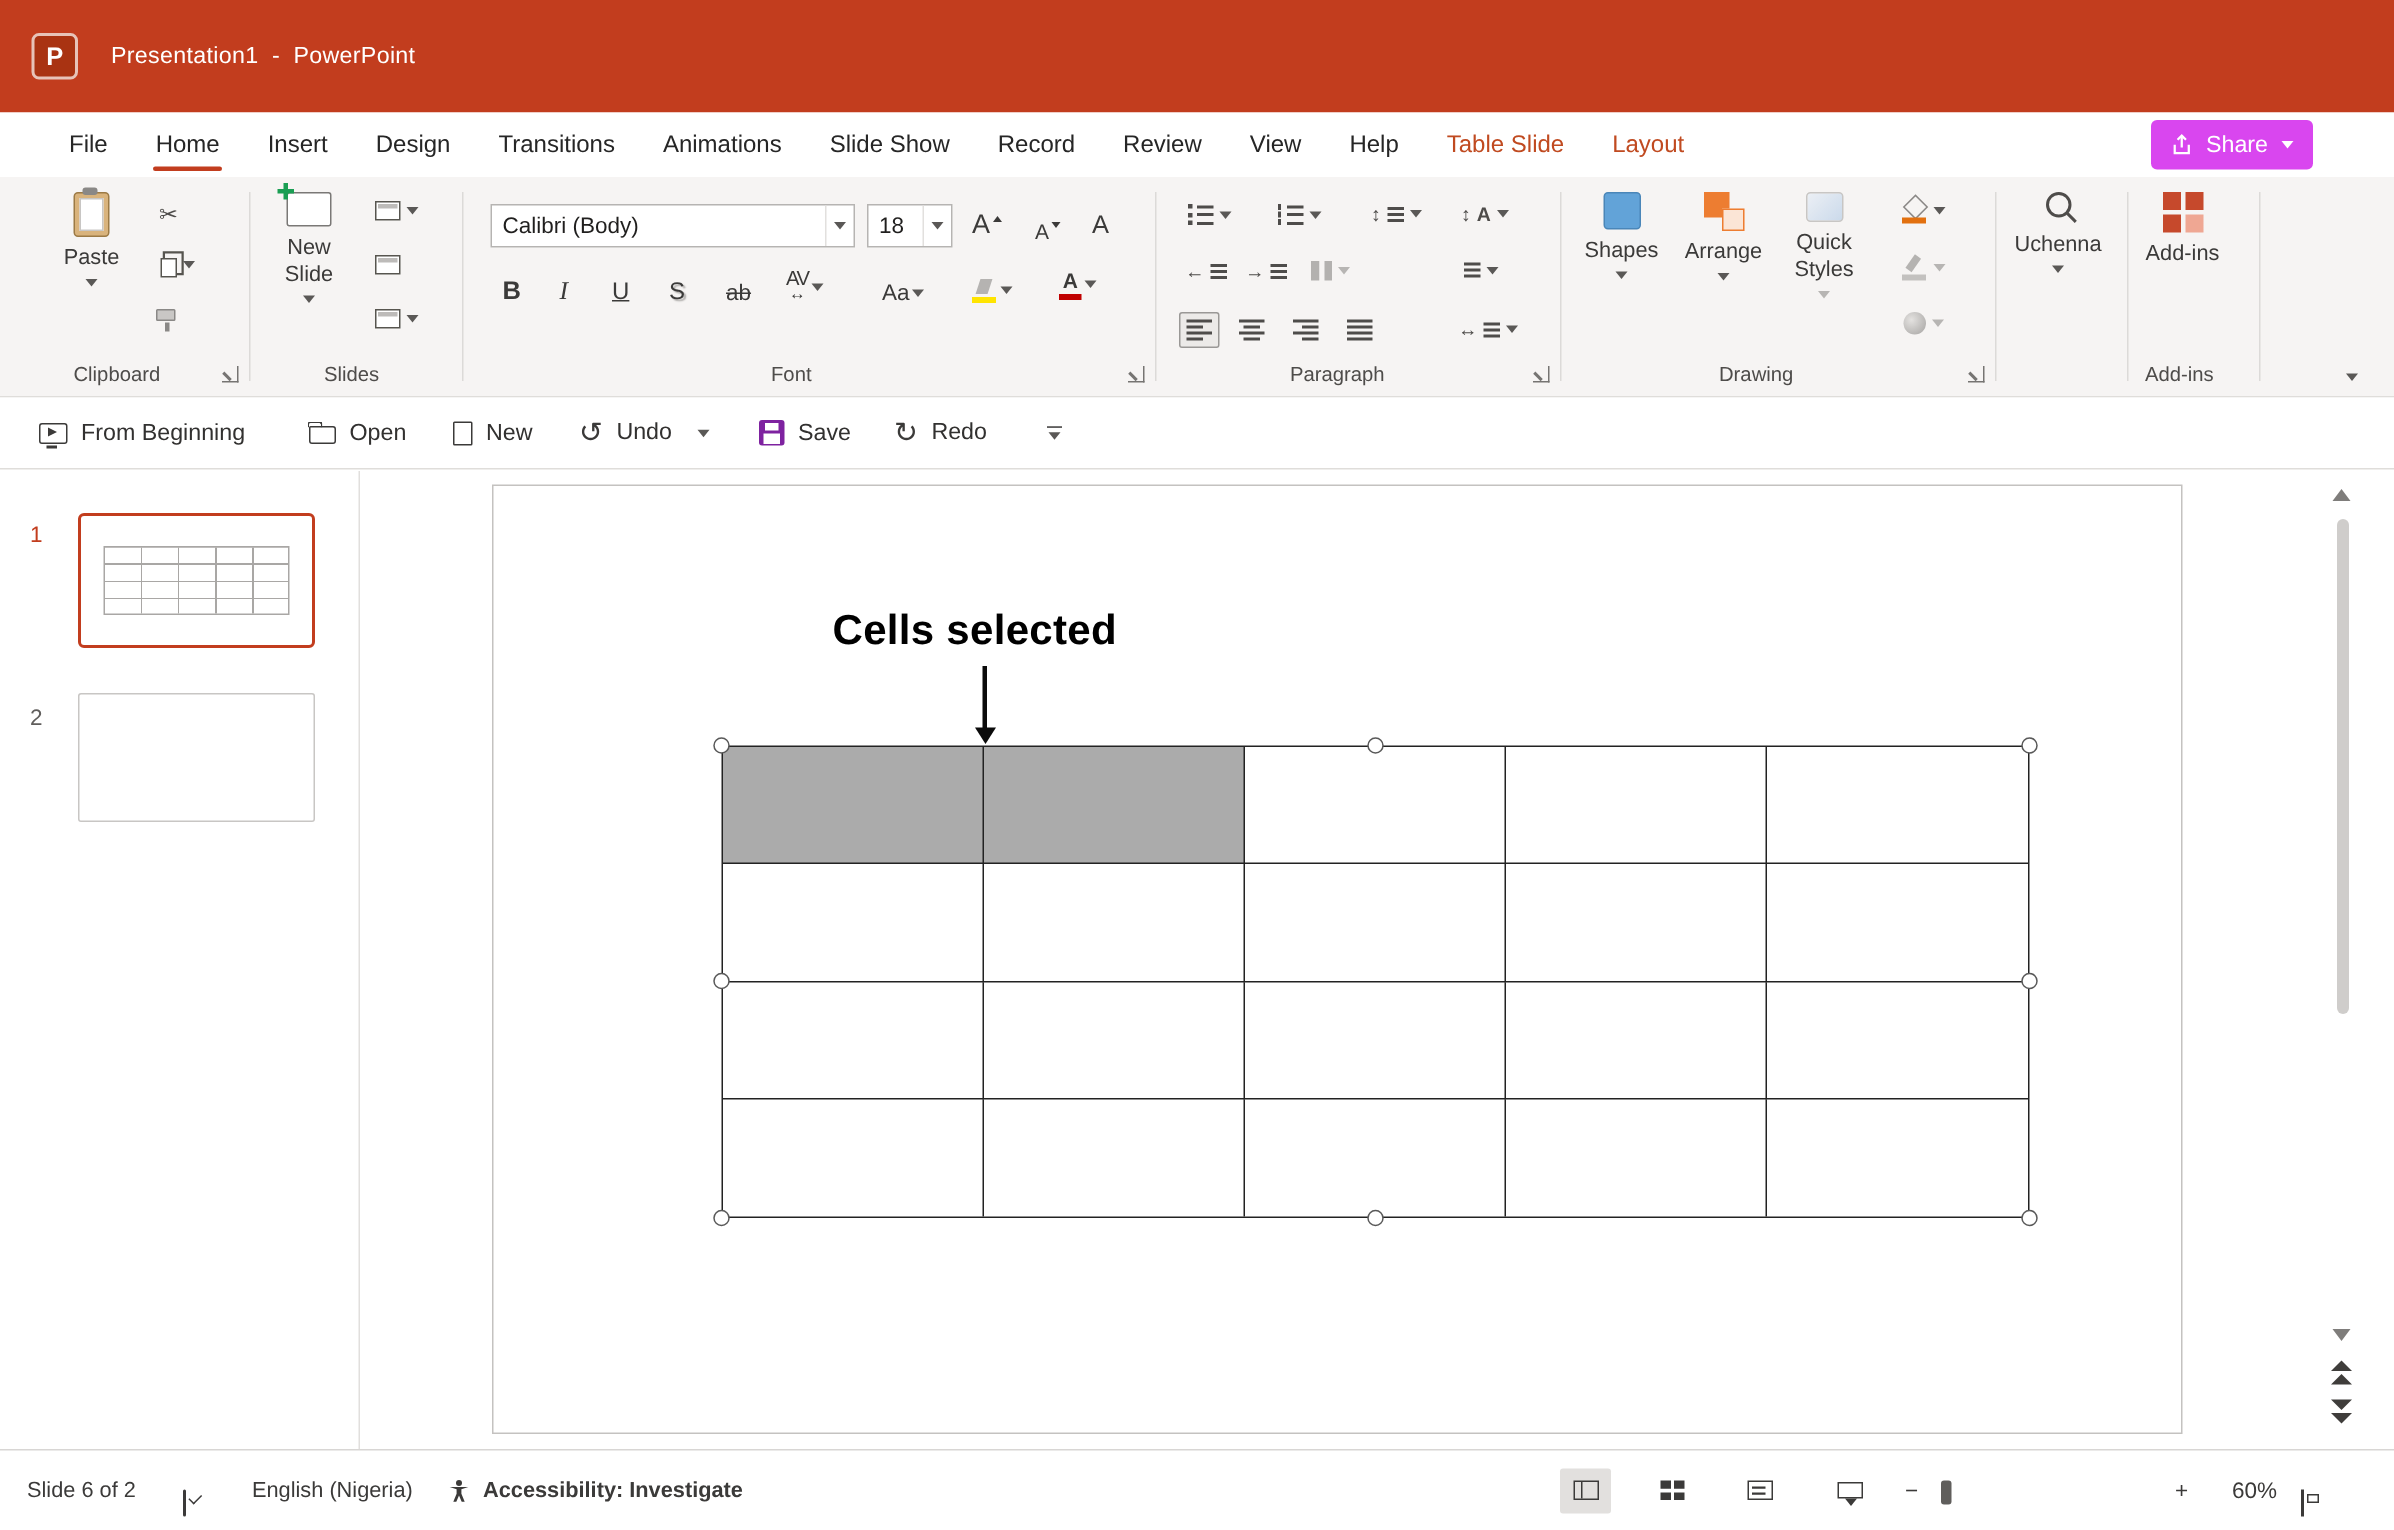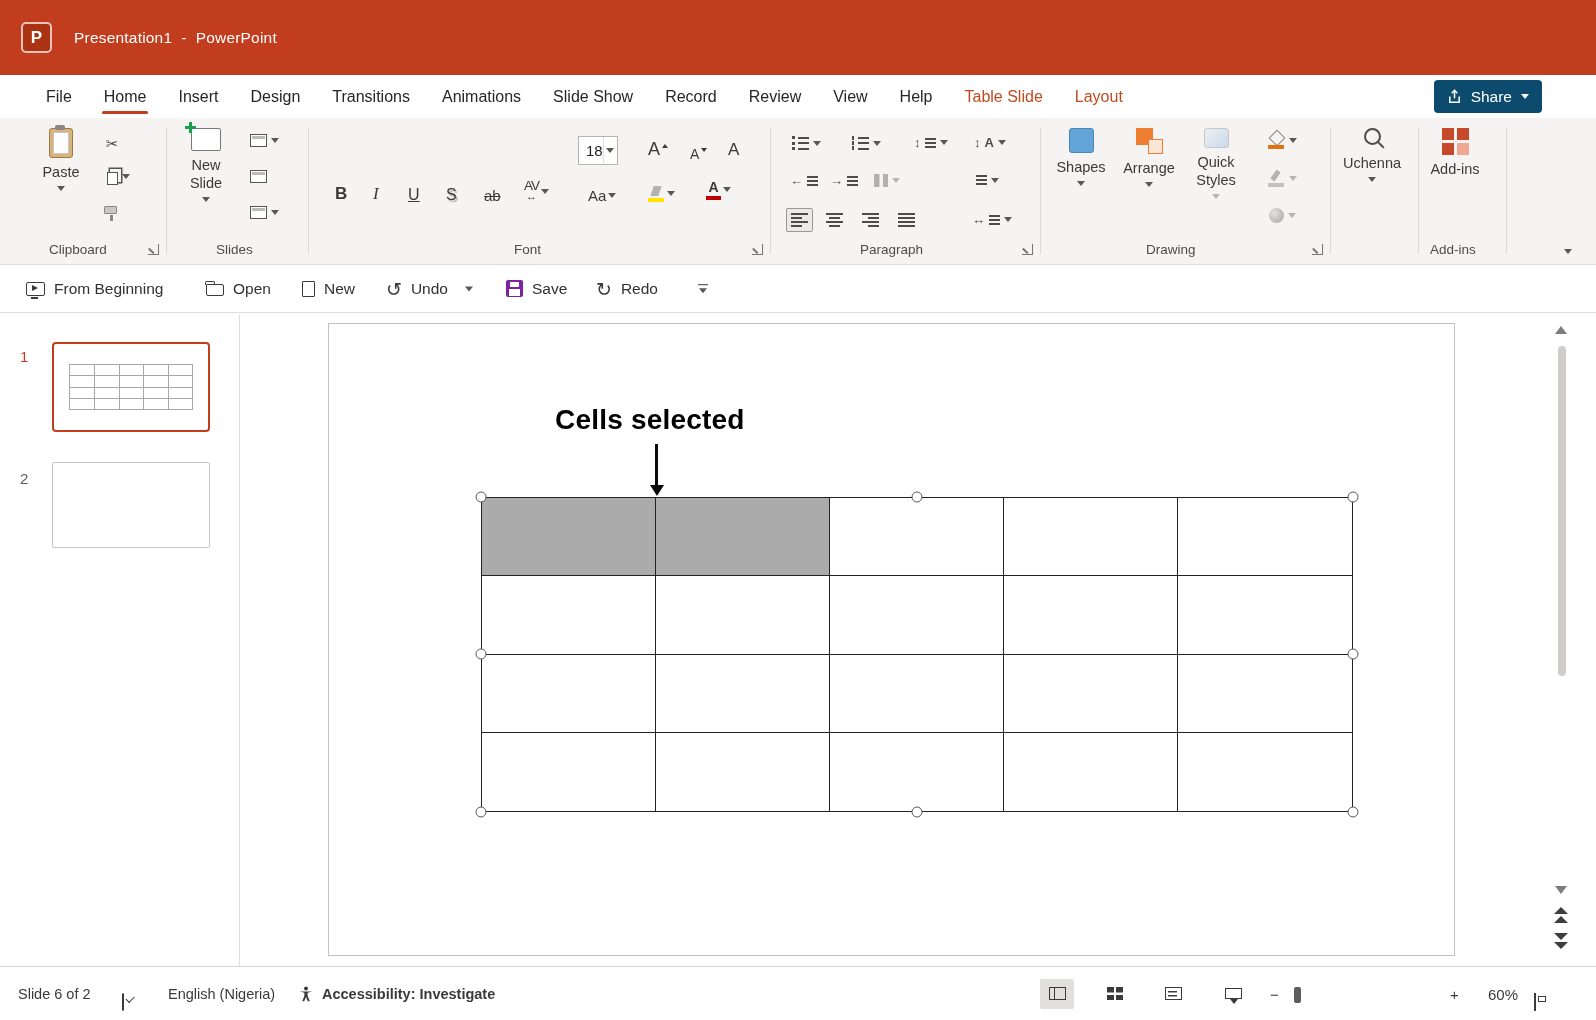--- a/index.html
+++ b/index.html
@@ -23,21 +23,21 @@
   .wbtn{width:70px;height:75px;display:flex;align-items:center;justify-content:center;font-size:16px}
   .min-g{width:13px;height:2px;background:#fff}
   .max-g{width:13px;height:13px;border:1.6px solid #fff;border-radius:3px}
 
   
   .tabs{height:43px;background:#fff;display:flex;align-items:stretch;padding-left:30px;position:relative}
   .tab{font-size:16px;color:#262626;padding:0 16px;display:flex;align-items:center;position:relative;cursor:pointer}
   .tab.active::after{content:"";position:absolute;left:14px;right:14px;bottom:4px;height:3px;
       background:#c23d1e;border-radius:2px}
   .tab.ctx{color:#c04a20}
-  .share{position:absolute;right:54px;top:5px;height:33px;background:#0c4a6e;color:#fff;
+  .share{position:absolute;right:54px;top:5px;height:33px;background:#d946ef;color:#fff;
       border-radius:4px;display:flex;align-items:center;gap:9px;padding:0 13px;font-size:15.5px;cursor:pointer}
 
   
   .ribbon{height:147px;background:#f6f4f3;position:relative;border-bottom:1px solid #dfddda;font-size:14.5px}
   .sep{position:absolute;top:10px;bottom:10px;width:1px;background:#dcdad8}
   .glabel{position:absolute;bottom:7px;font-size:13.5px;color:#4e4c4a}
   .launch{position:absolute;bottom:9px;width:11px;height:11px;border-right:1.5px solid #767472;
       border-bottom:1.5px solid #767472}
   .launch::after{content:"";position:absolute;right:3px;bottom:3px;width:7px;height:1.5px;
       background:#767472;transform:rotate(45deg)}
@@ -308,21 +308,27 @@
     <div class="smbtn" style="left:250px;top:52px">
         <span class="ic-mini"></span>
       </div>
     <div class="smbtn" style="left:250px;top:88px">
         <span class="ic-mini"></span>
         <span class="cv"></span>
       </div>
     <span class="glabel" style="left:216px">Slides</span>
     <div class="sep" style="left:308px"></div>
 
-    <div class="combo" style="left:578px;top:18px;width:40px">
+    <div class="combo" style="left:327px;top:18px;width:243px">
+      <span>Calibri (Body)</span>
+      <span class="cvwrap">
+          <span class="cv"></span>
+        </span>
+    </div>
+    <div class="combo" style="left:578px;top:18px;width:57px">
       <span>18</span>
       <span class="cvwrap">
           <span class="cv"></span>
         </span>
     </div>
     <div class="fbtn" style="left:648px;top:18px">
       <span style="font-size:18px">A</span>
         <span class="tri-u-s" style="margin-bottom:12px"></span>
     </div>
     <div class="fbtn" style="left:690px;top:20px">

